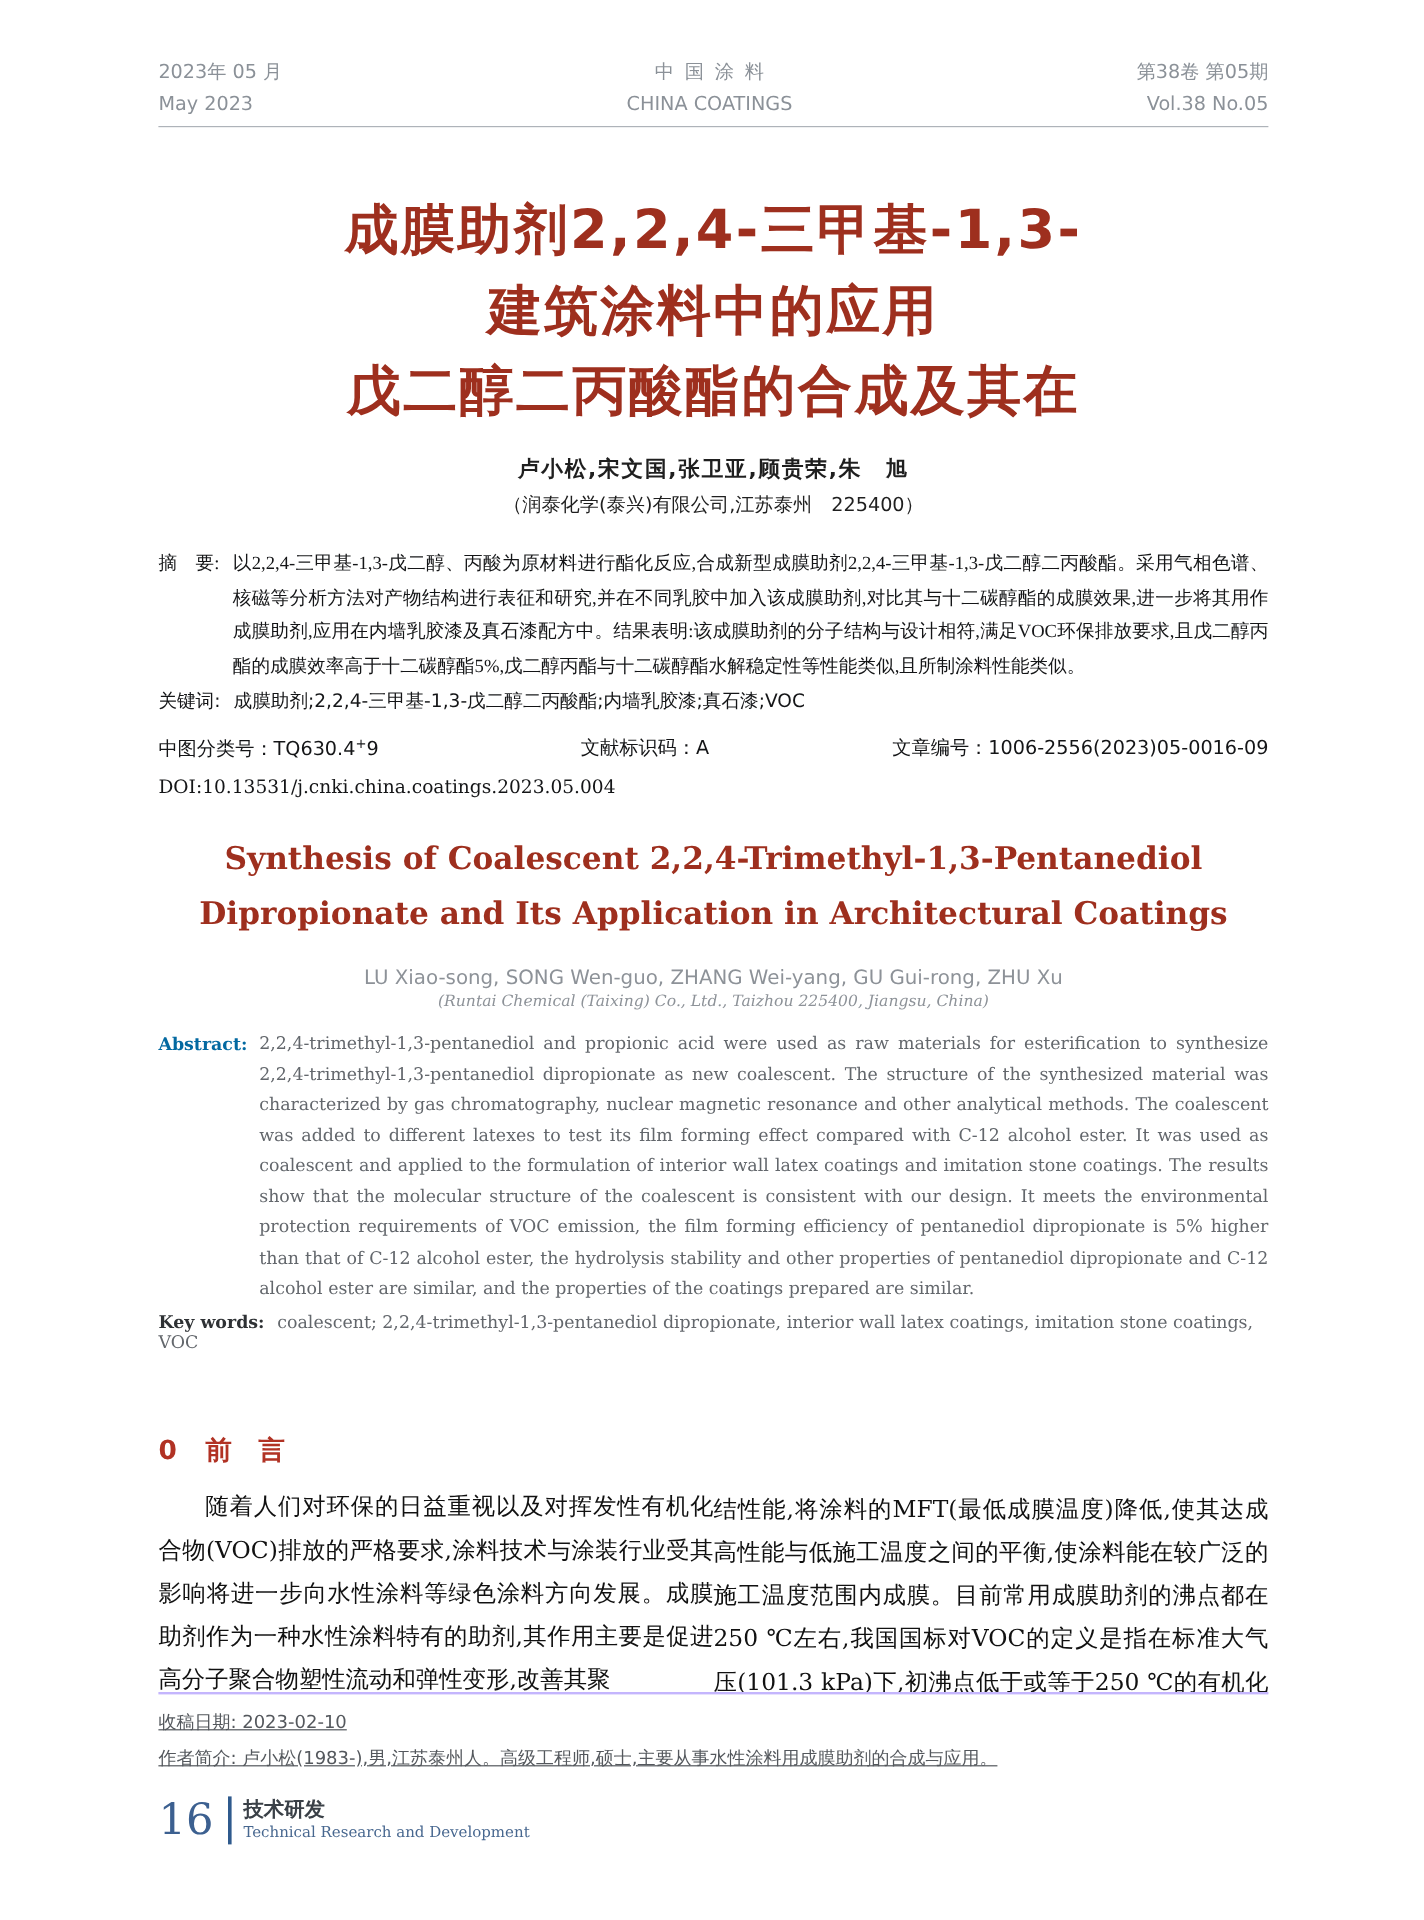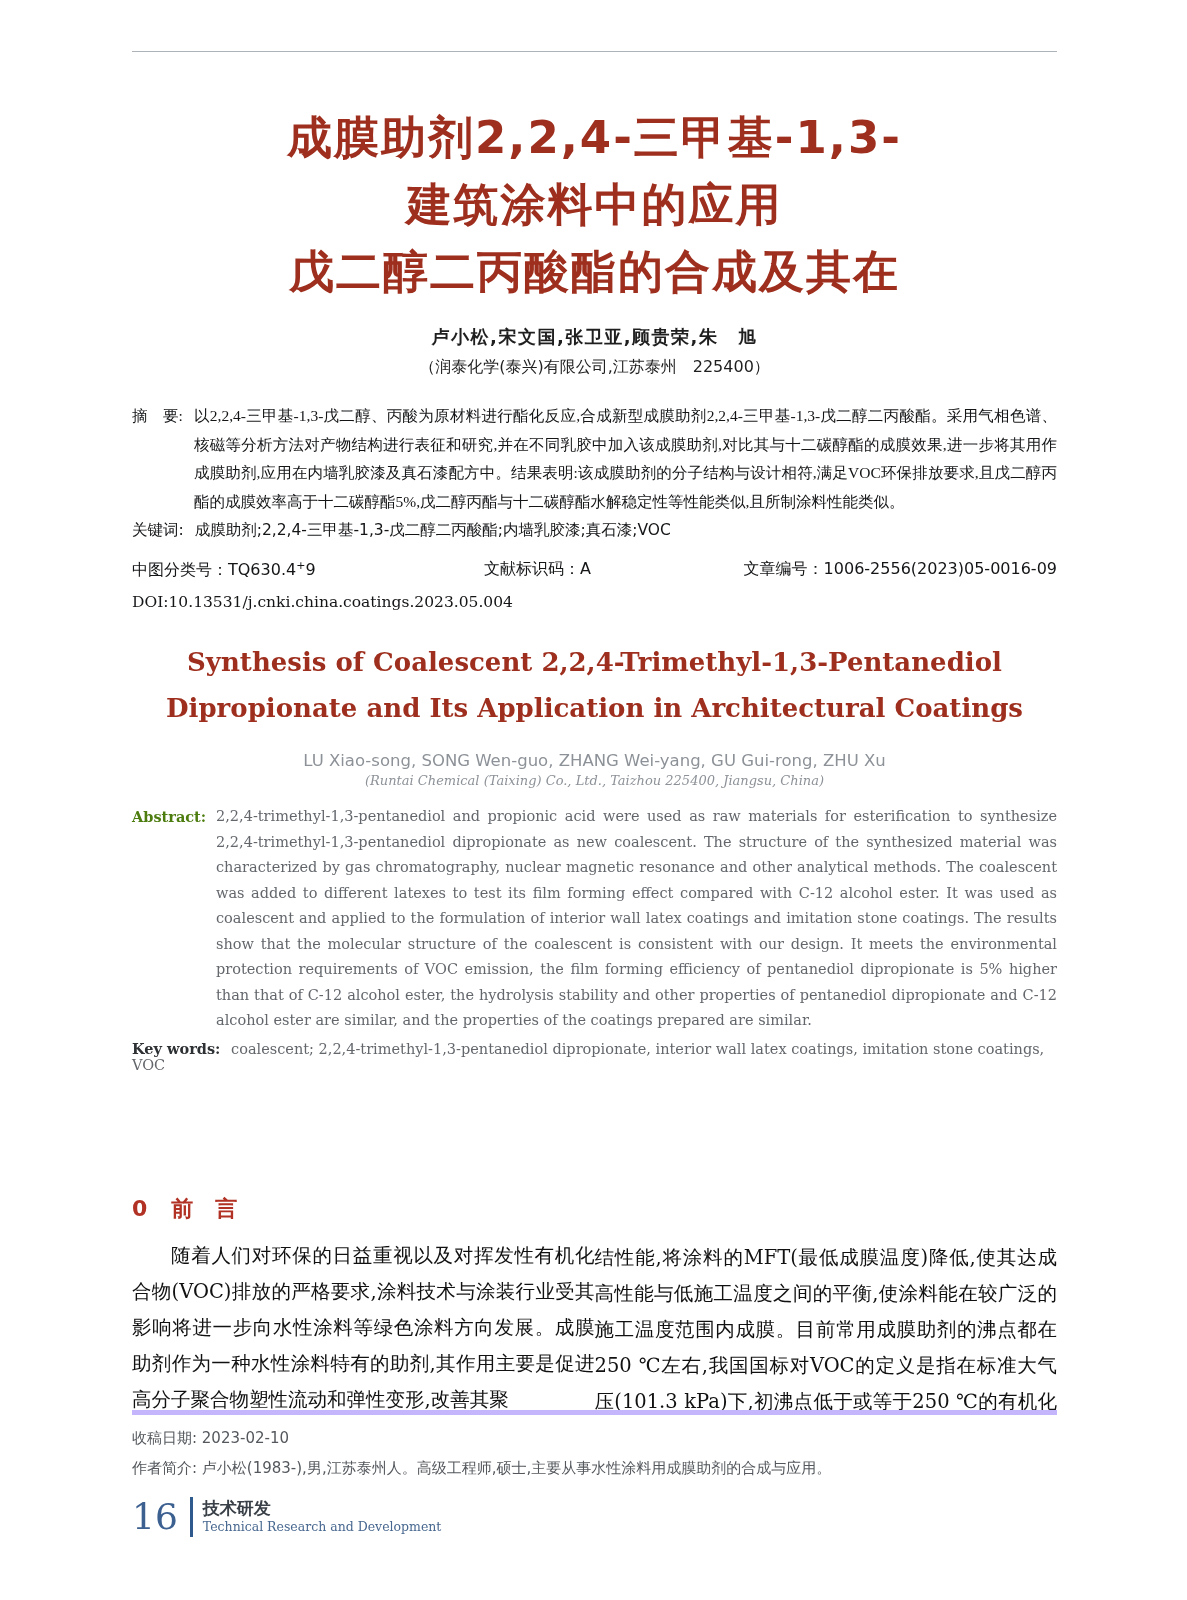--- a/index.html
+++ b/index.html
@@ -47,55 +47,69 @@
               font-family:"DejaVu Serif", serif; font-weight:700;
               font-size:26px; line-height:46px; }
   .authors-en { margin-top:20px; text-align:center; color:#8d9298; font-size:16.5px; }
   .affil-en { margin-top:3px; text-align:center; color:#8d9298;
               font-family:"DejaVu Serif", serif; font-style:italic; font-size:13px; }
 
   
   .abstract-en { margin-top:16px; position:relative; padding-left:84px;
                  font-family:"DejaVu Serif", serif; font-size:14.5px; line-height:25.5px;
                  color:#63676c; text-align:justify; }
-  .abstract-en .ab-label { position:absolute; left:0; top:0; font-weight:700; color:#4d7c0f; }
+  .abstract-en .ab-label { position:absolute; left:0; top:0; font-weight:700; color:#0369a1; }
   .keywords-en { margin-top:6px; font-family:"DejaVu Serif", serif;
                  font-size:14.5px; color:#63676c; }
   .keywords-en .kw-label { font-weight:700; color:#2e3134; margin-right:6px; }
 
   
   .body-columns { position:absolute; left:132px; right:130px; top:1192px; height:218px;
                   display:flex; overflow:hidden; }
   .col { flex:1 1 0; min-width:0; }
   .section-heading { color:#b13224; font-weight:700; font-size:22px;
                      margin:2px 0 14px 0; }
   .section-heading .num { margin-right:24px; }
   .body-par { font-family:"DejaVu Serif", serif; font-size:19.5px; line-height:36px;
               color:#111; text-align:justify; }
   .col-left .body-par { text-indent:2em; }
   .col-right { padding-top:48px; }
 
   
   .footnote-block { position:absolute; left:132px; right:130px; top:1410px;
-                    border-top:5px solid #c4b5fd; padding-top:8px;
-                    font-size:15px; color:#54585d; line-height:30px; }
+                    border-top:2px solid #c4b5fd; padding-top:8px;
+                    font-size:15px; color:#54585d; line-height:30px;text-decoration:underline; }
 
   
   .page-footer { position:absolute; left:132px; top:1496px; display:flex; align-items:center; }
   .page-num { font-family:"DejaVu Serif", serif; font-size:36px; color:#3c6090; }
   .footer-bar { width:3px; height:40px; background:#2f5a8d; margin:0 10px 0 12px; }
   .footer-cn { font-size:17px; font-weight:700; color:#3a4047; line-height:21px; }
   .footer-en { font-family:"DejaVu Serif", serif; font-size:12.5px; color:#47678f; line-height:16px; }
 </style>
 </head>
 <body>
 
 <div class="page">
   <div class="content">
 
+    <div class="jheader">
+      <div class="h-left">
+        <div>2023年 05 月</div>
+        <div>May 2023</div>
+      </div>
+      <div class="h-center">
+        <div class="journal-cn">中国涂料</div>
+        <div>CHINA COATINGS</div>
+      </div>
+      <div class="h-right">
+        <div>第38卷 第05期</div>
+        <div>Vol.38  No.05</div>
+      </div>
+    </div>
     <div class="header-rule"></div>
 
     <div class="title-cn">
       <div>成膜助剂2,2,4-三甲基-1,3-</div>
       <div>建筑涂料中的应用</div>
       <div>戊二醇二丙酸酯的合成及其在</div>
     </div>
 
     <div class="authors-cn">卢小松,宋文国,张卫亚,顾贵荣,朱　旭</div>
     <div class="affil-cn">（润泰化学(泰兴)有限公司,江苏泰州　225400）</div>

